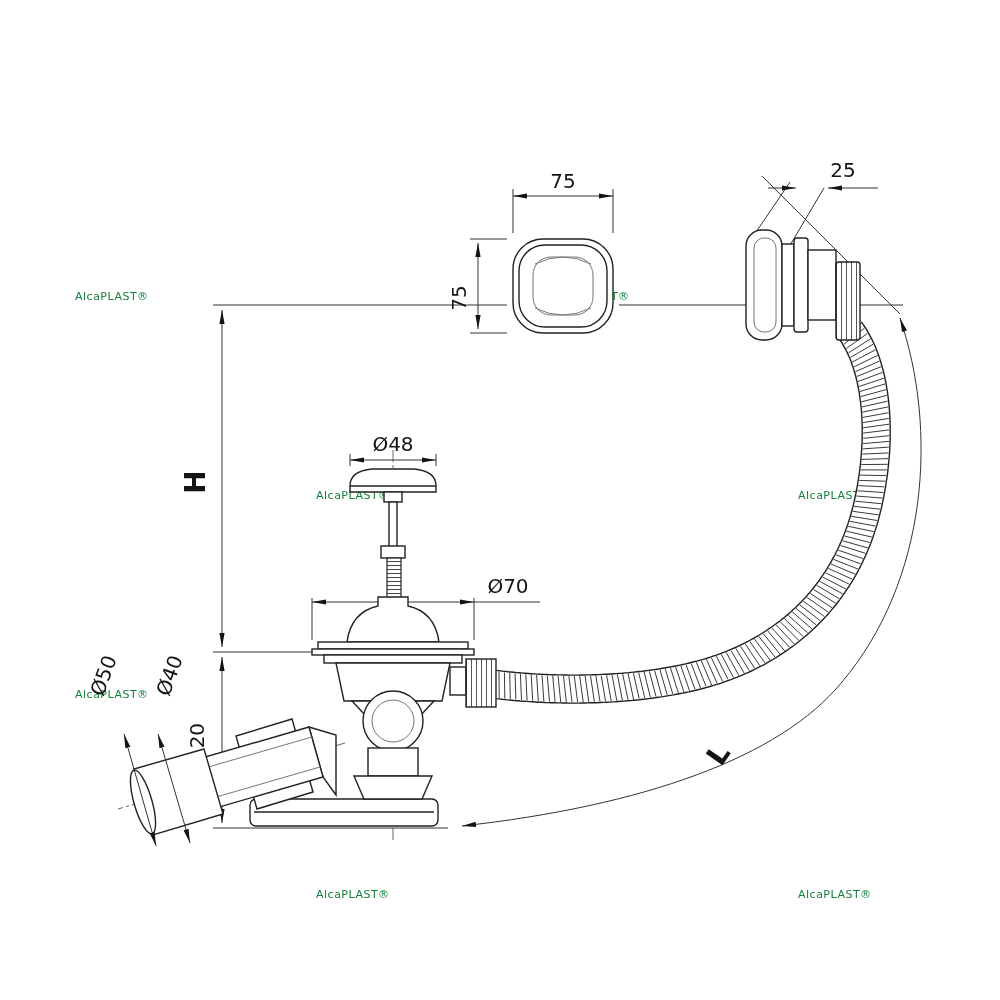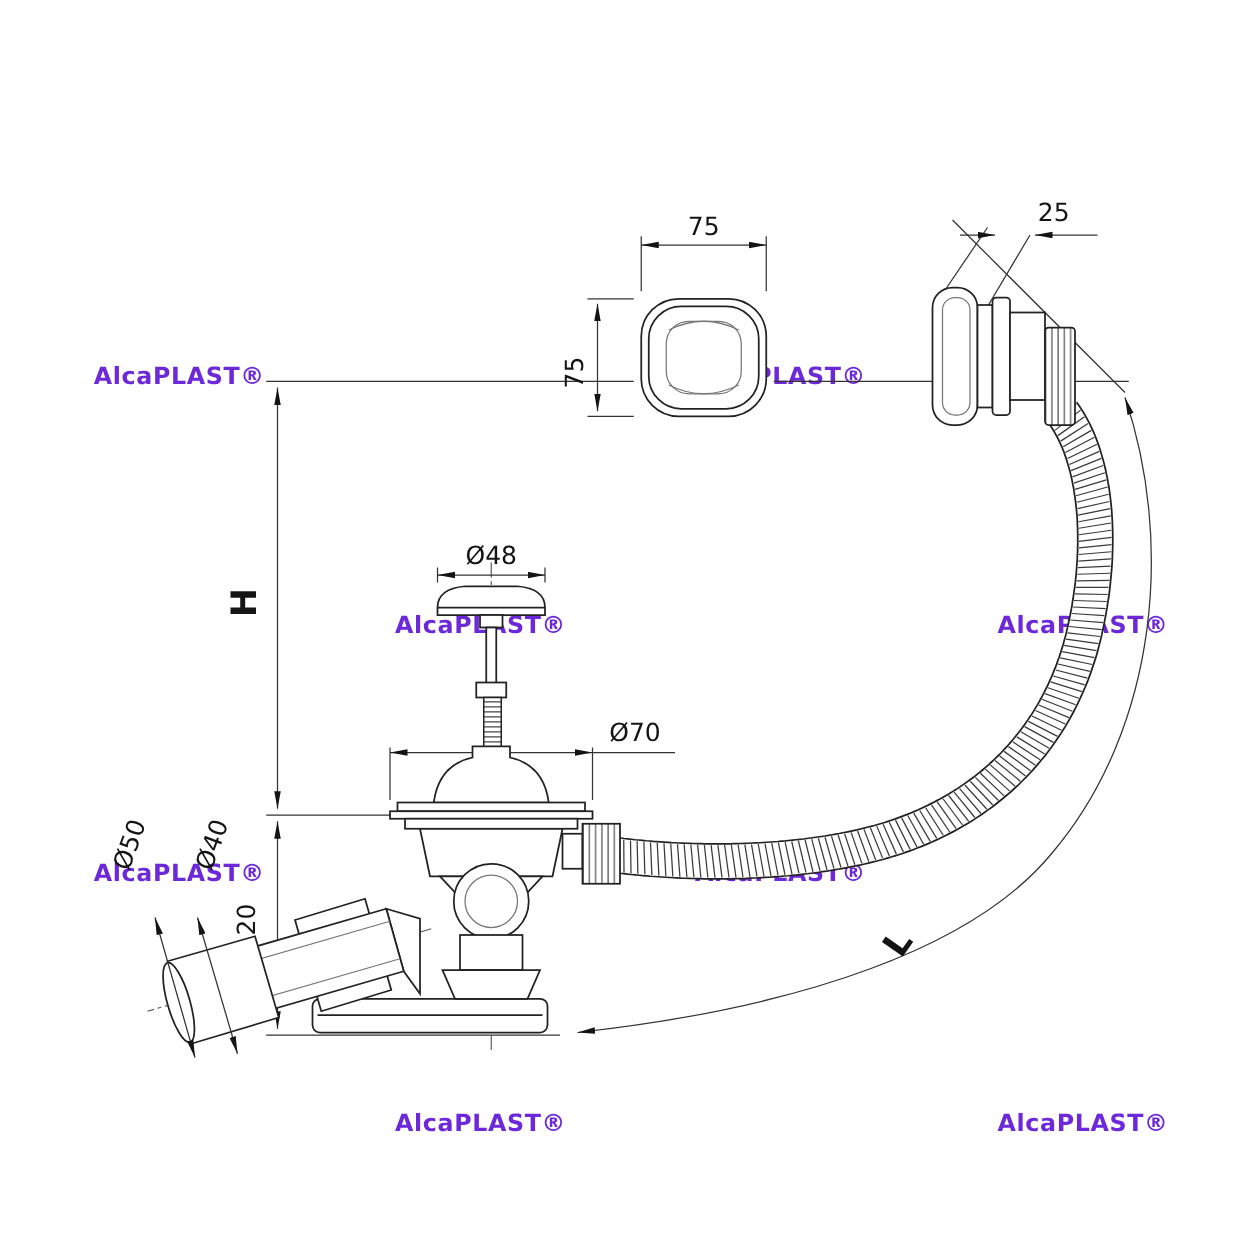--- a/index.html
+++ b/index.html
@@ -1,19 +1,19 @@
 <!DOCTYPE html>
 <html><head>
 <meta charset="utf-8">
 <style>
   html,body{margin:0;padding:0;background:#ffffff;}
   #stage{position:relative;width:1000px;height:1000px;background:#ffffff;overflow:hidden;
          font-family:"DejaVu Sans","Liberation Sans",sans-serif;}
-  .wm{position:absolute;font-size:19px;font-weight:bold;letter-spacing:.5px;
-      color:#6d28d9;user-select:none;white-space:nowrap;}
+  .wm{position:absolute;font-size:11px;font-weight:normal;letter-spacing:.5px;
+      color:#15803d;user-select:none;white-space:nowrap;}
   svg{position:absolute;left:0;top:0;}
   svg text{font-family:"DejaVu Sans","Liberation Sans",sans-serif;fill:#141414;}
   .dim{font-size:20px;}
   .dimBig{font-size:28px;font-weight:bold;}
   .thin{stroke:#333;stroke-width:1;fill:none;}
   .med{stroke:#222;stroke-width:1.4;fill:none;}
   .part{stroke:#222;stroke-width:1.4;fill:#ffffff;}
   .inner{stroke:#777;stroke-width:1;fill:none;}
   .cl{stroke:#555;stroke-width:.9;fill:none;stroke-dasharray:12 3 3 3;}
 </style>

